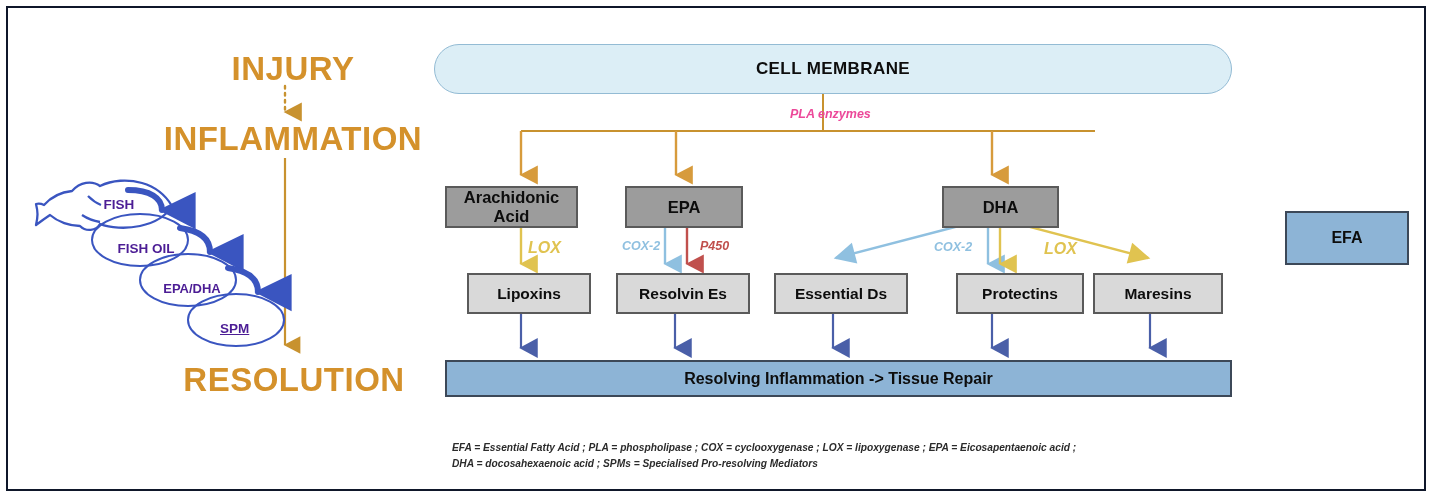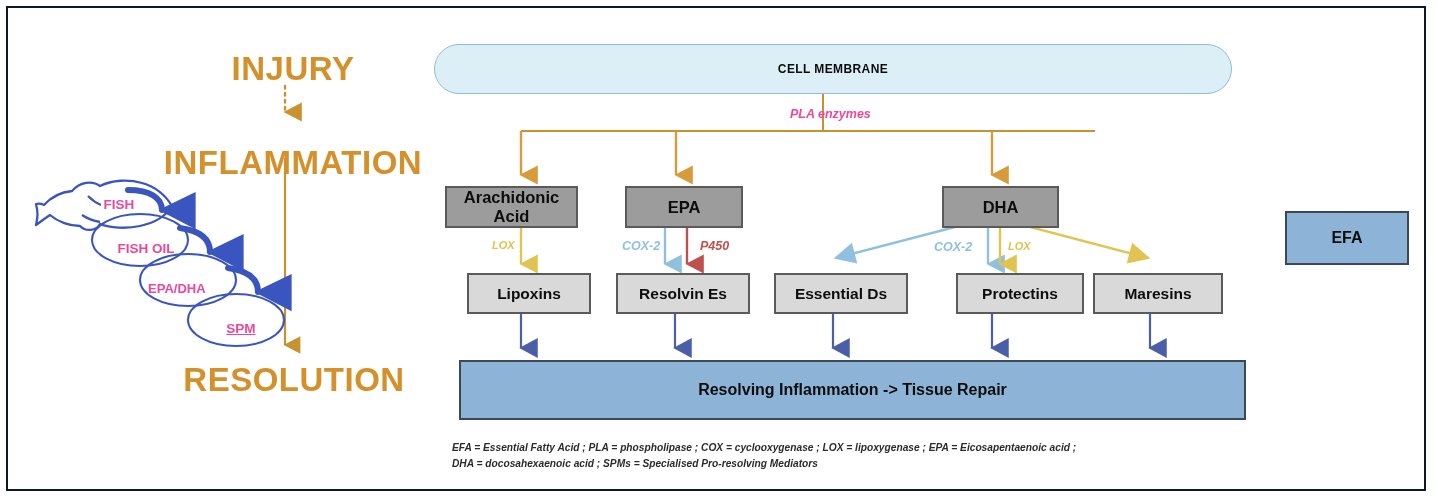--- a/index.html
+++ b/index.html
@@ -7,21 +7,21 @@
   #root{position:relative;width:1438px;height:501px;background:#ffffff;overflow:hidden;}
   #frame{position:absolute;left:6px;top:6px;width:1420px;height:485px;border:2px solid #0f172a;background:#fff;box-sizing:border-box;}
   .abs{position:absolute;box-sizing:border-box;font-weight:bold;}
 
   
   .stage{
     color:#D4912B;font-weight:bold;letter-spacing:.5px;
     text-align:center;white-space:nowrap;
   }
   #injury{left:158px;top:42px;width:254px;font-size:33px;}
-  #inflammation{left:148px;top:112px;width:274px;font-size:33px;margin-top:24px;}
+  #inflammation{left:148px;top:112px;width:274px;font-size:33px;}
   #resolution{left:155px;top:353px;width:262px;font-size:33px;}
 
   
   .gbox{
     background:#9C9C9C;border:2px solid #5A5A5A;
     display:flex;align-items:center;justify-content:center;
     font-weight:bold;font-size:16.5px;color:#0d0d0d;text-align:center;
   }
   
   .lbox{
@@ -33,32 +33,32 @@
   .bbox{
     background:#8DB4D6;border:2px solid #3C4858;
     display:flex;align-items:center;justify-content:center;
     font-weight:bold;font-size:16px;color:#0d0d0d;text-align:center;
   }
   
   #cellmembrane{
     left:426px;top:36px;width:798px;height:50px;
     background:#DCEEF6;border:1.5px solid #93BBD4;border-radius:26px;
     display:flex;align-items:center;justify-content:center;
-    font-weight:bold;font-size:12px;color:#0d0d0d;letter-spacing:.4px;text-align:right;
+    font-weight:bold;font-size:17px;color:#0d0d0d;letter-spacing:.4px;text-align:right;
   }
 
   
   .enz{font-style:italic;font-weight:bold;white-space:nowrap;}
   .enz-pla{color:#ec4899;font-size:12.5px;}
-  .enz-lox{color:#E0C350;font-size:11px;}
+  .enz-lox{color:#E0C350;font-size:16px;margin-left:36px;}
   .enz-cox{color:#8FC0E0;font-size:12.5px;}
   .enz-p450{color:#C0504D;font-size:12.5px;}
 
   
-  .chip{color:#ec4899;font-weight:bold;font-size:13.5px;white-space:nowrap;}
+  .chip{color:#4c1d95;font-weight:bold;font-size:13.5px;white-space:nowrap;}
 
   
   #footnote{
     left:444px;top:432px;width:760px;
     font-style:italic;font-size:10.2px;line-height:1.55;color:#2b2b2b;
   }
   #footnote div{white-space:nowrap;}
 
   svg{position:absolute;left:0;top:0;overflow:visible;}
 </style>
@@ -147,43 +147,43 @@
       <path d="M228,268 C250,271 258,280 258,292" fill="none" stroke="#3A55C0" stroke-width="6" stroke-linecap="round" marker-end="url(#ar-fish)"></path>
     </g>
   </svg>
 
   <div class="abs stage" id="injury">INJURY</div>
   <div class="abs stage" id="inflammation">INFLAMMATION</div>
   <div class="abs stage" id="resolution">RESOLUTION</div>
 
   <div class="abs chip" style="left:76px;top:189px;width:70px;text-align:center;">FISH</div>
   <div class="abs chip" style="left:94px;top:233px;width:88px;text-align:center;">FISH OIL</div>
-  <div class="abs chip" style="left:140px;top:273px;width:88px;text-align:left;font-size:13px;">EPA/DHA</div>
-  <div class="abs chip" style="left:196px;top:313px;width:74px;text-align:center;text-decoration:underline;">SPM</div>
+  <div class="abs chip" style="left:140px;top:273px;width:88px;text-align:center;font-size:13px;">EPA/DHA</div>
+  <div class="abs chip" style="left:212px;top:313px;width:74px;text-decoration:underline;">SPM</div>
 
   <div class="abs" id="cellmembrane">CELL MEMBRANE</div>
 
   <div class="abs enz enz-pla" style="left:782px;top:99px;">PLA enzymes</div>
   <div class="abs enz enz-lox" style="left:484px;top:231px;">LOX</div>
   <div class="abs enz enz-cox" style="left:614px;top:231px;">COX-2</div>
   <div class="abs enz enz-p450" style="left:692px;top:231px;">P450</div>
   <div class="abs enz enz-cox" style="left:926px;top:232px;">COX-2</div>
   <div class="abs enz enz-lox" style="left:1000px;top:232px;">LOX</div>
 
   <div class="abs gbox" style="left:437px;top:178px;width:133px;height:42px;">Arachidonic Acid</div>
   <div class="abs gbox" style="left:617px;top:178px;width:118px;height:42px;">EPA</div>
   <div class="abs gbox" style="left:934px;top:178px;width:117px;height:42px;">DHA</div>
 
   <div class="abs lbox" style="left:459px;top:265px;width:124px;height:41px;">Lipoxins</div>
   <div class="abs lbox" style="left:608px;top:265px;width:134px;height:41px;">Resolvin Es</div>
   <div class="abs lbox" style="left:766px;top:265px;width:134px;height:41px;">Essential Ds</div>
   <div class="abs lbox" style="left:928px;top:265px;width:128px;height:41px;margin-left:20px;">Protectins</div>
   <div class="abs lbox" style="left:1085px;top:265px;width:130px;height:41px;">Maresins</div>
 
-  <div class="abs bbox" style="left:451px;top:352px;width:787px;height:60px;">Resolving Inflammation -&gt; Tissue Repair</div>
+  <div class="abs bbox" style="left:437px;top:352px;width:787px;height:37px;">Resolving Inflammation -&gt; Tissue Repair</div>
 
   <div class="abs bbox" style="left:1277px;top:179px;width:124px;height:54px;margin-top:24px;">EFA</div>
 
   <div class="abs" id="footnote">
     <div>EFA = Essential Fatty Acid ; PLA = phospholipase ; COX = cyclooxygenase ; LOX = lipoxygenase ; EPA = Eicosapentaenoic acid ;</div>
     <div>DHA = docosahexaenoic acid ; SPMs = Specialised Pro-resolving Mediators</div>
   </div>
 
  </div>
 </div>

